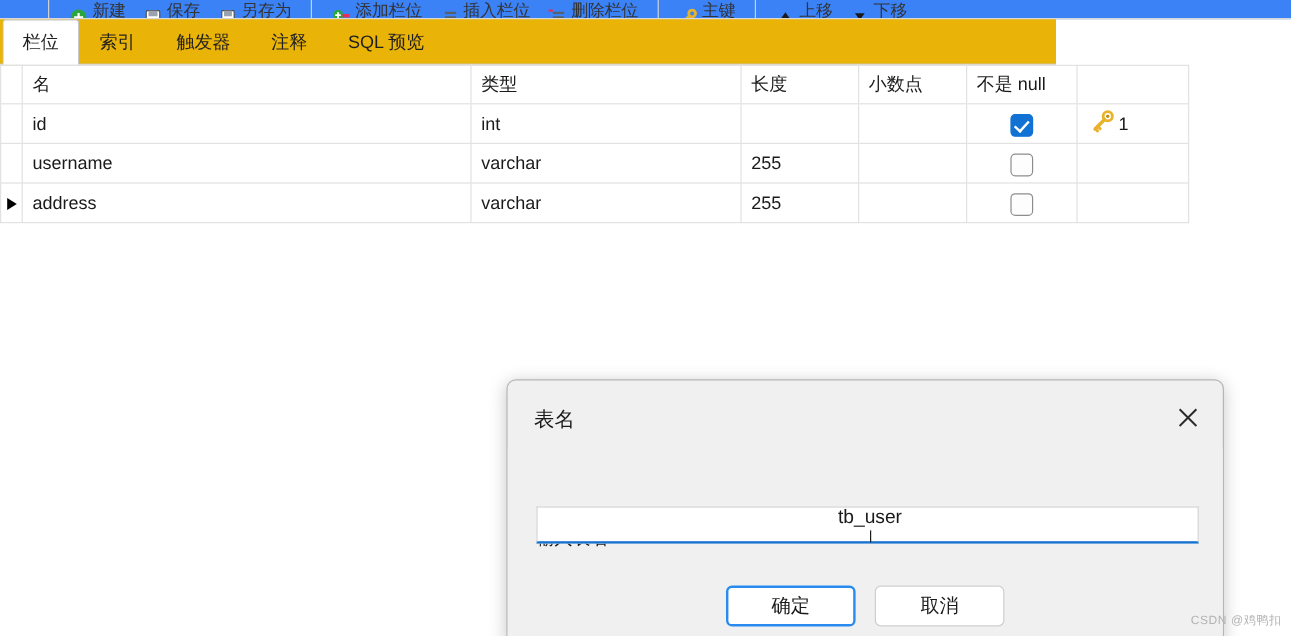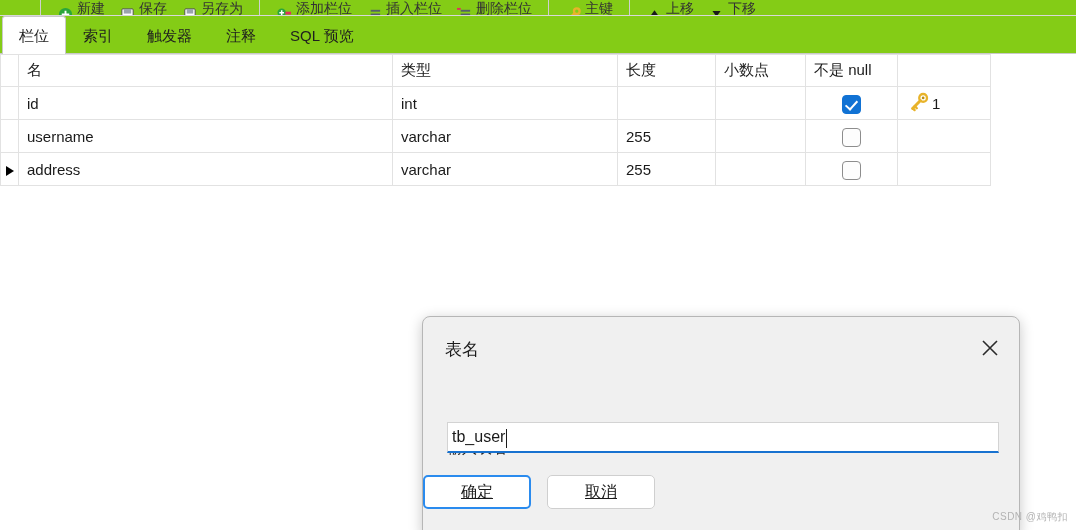--- a/index.html
+++ b/index.html
@@ -16,21 +16,21 @@
     font-size: 14px;
     color: #1a1a1a;
   }
 
   
   .toolbar {
     position: absolute;
     left: 0; top: 0;
     width: 1076px;
     height: 16px;
-    background: #84cc16;
+    background: #3b82f6;
     border-bottom: 1px solid #d8d8d8;
     display: flex;
     align-items: flex-end;
     overflow: hidden;
     box-sizing: border-box;
   }
   .tb-group {
     display: flex;
     align-items: flex-end;
     height: 16px;
@@ -69,23 +69,23 @@
     width: 17px; height: 4px;
     background: #3a3a3a;
     border-radius: 1px;
     position: relative; top: 4px;
   }
 
   
   .tabstrip {
     position: absolute;
     left: 0; top: 16px;
-    width: 1076px;
+    width: 880px;
     height: 38px;
-    background: #84cc16;
+    background: #eab308;
     border-bottom: 1px solid #c9c9c9;
     box-sizing: border-box;
     display: flex;
     align-items: flex-end;
     padding-left: 2px;
   }
   .tab {
     height: 37px;
     line-height: 37px;
     padding: 0 16px;
@@ -236,42 +236,43 @@
     left: 24px; top: 49px;
     width: 552px;
     height: 31px;
     background: #ffffff;
     border: 1px solid #d3d3d3;
     border-bottom: 2px solid #1872d0;
     box-sizing: border-box;
     display: flex;
     align-items: center;
     padding-left: 4px;
+    flex-direction: column;
   }
   .dlg-input .val {
     font-size: 16px;
     color: #1a1a1a;
     font-family: "Liberation Sans", "DejaVu Sans", sans-serif;
   }
   .caret {
     display: inline-block;
     width: 1px;
     height: 19px;
     background: #1a1a1a;
     margin-left: 1px;
     position: relative;
     top: 1px;
   }
   .dlg-buttons {
     position: absolute;
     left: 0; right: 0;
-    top: 102px;
-    display: flex;
+    top: 115px;
+    display: flex;
+    justify-content: center;
     gap: 16px;
-    text-decoration: underline;
   }
   .btn {
     width: 108px;
     height: 34px;
     border-radius: 5px;
     border: 1px solid #cfcfcf;
     background: #ffffff;
     font-size: 16px;
     color: #1a1a1a;
     display: flex;

